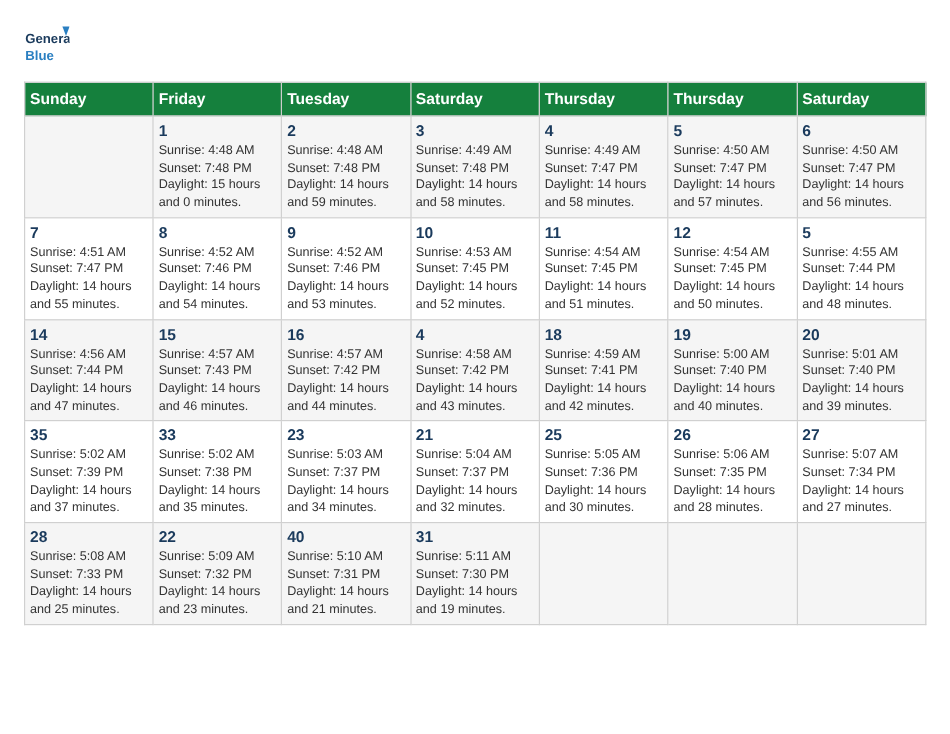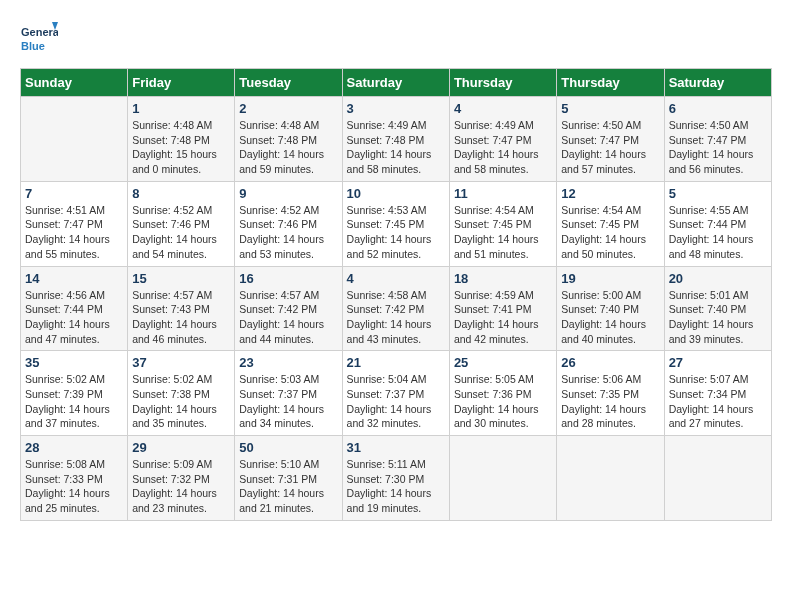--- a/index.html
+++ b/index.html
@@ -192,21 +192,21 @@
           <div class="day-number">20</div>
           <div class="day-info">Sunrise: 5:01 AM<br>Sunset: 7:40 PM<br>Daylight: 14 hours<br>and 39 minutes.</div>
         </td>
       </tr>
       <tr>
         <td>
           <div class="day-number">35</div>
           <div class="day-info">Sunrise: 5:02 AM<br>Sunset: 7:39 PM<br>Daylight: 14 hours<br>and 37 minutes.</div>
         </td>
         <td>
-          <div class="day-number">37</div>
+          <div class="day-number">33</div>
           <div class="day-info">Sunrise: 5:02 AM<br>Sunset: 7:38 PM<br>Daylight: 14 hours<br>and 35 minutes.</div>
         </td>
         <td>
           <div class="day-number">23</div>
           <div class="day-info">Sunrise: 5:03 AM<br>Sunset: 7:37 PM<br>Daylight: 14 hours<br>and 34 minutes.</div>
         </td>
         <td>
           <div class="day-number">21</div>
           <div class="day-info">Sunrise: 5:04 AM<br>Sunset: 7:37 PM<br>Daylight: 14 hours<br>and 32 minutes.</div>
         </td>
@@ -222,25 +222,25 @@
           <div class="day-number">27</div>
           <div class="day-info">Sunrise: 5:07 AM<br>Sunset: 7:34 PM<br>Daylight: 14 hours<br>and 27 minutes.</div>
         </td>
       </tr>
       <tr>
         <td>
           <div class="day-number">28</div>
           <div class="day-info">Sunrise: 5:08 AM<br>Sunset: 7:33 PM<br>Daylight: 14 hours<br>and 25 minutes.</div>
         </td>
         <td>
-          <div class="day-number">29</div>
+          <div class="day-number">22</div>
           <div class="day-info">Sunrise: 5:09 AM<br>Sunset: 7:32 PM<br>Daylight: 14 hours<br>and 23 minutes.</div>
         </td>
         <td>
-          <div class="day-number">50</div>
+          <div class="day-number">40</div>
           <div class="day-info">Sunrise: 5:10 AM<br>Sunset: 7:31 PM<br>Daylight: 14 hours<br>and 21 minutes.</div>
         </td>
         <td>
           <div class="day-number">31</div>
           <div class="day-info">Sunrise: 5:11 AM<br>Sunset: 7:30 PM<br>Daylight: 14 hours<br>and 19 minutes.</div>
         </td>
         <td></td>
         <td></td>
         <td></td>
       </tr>

